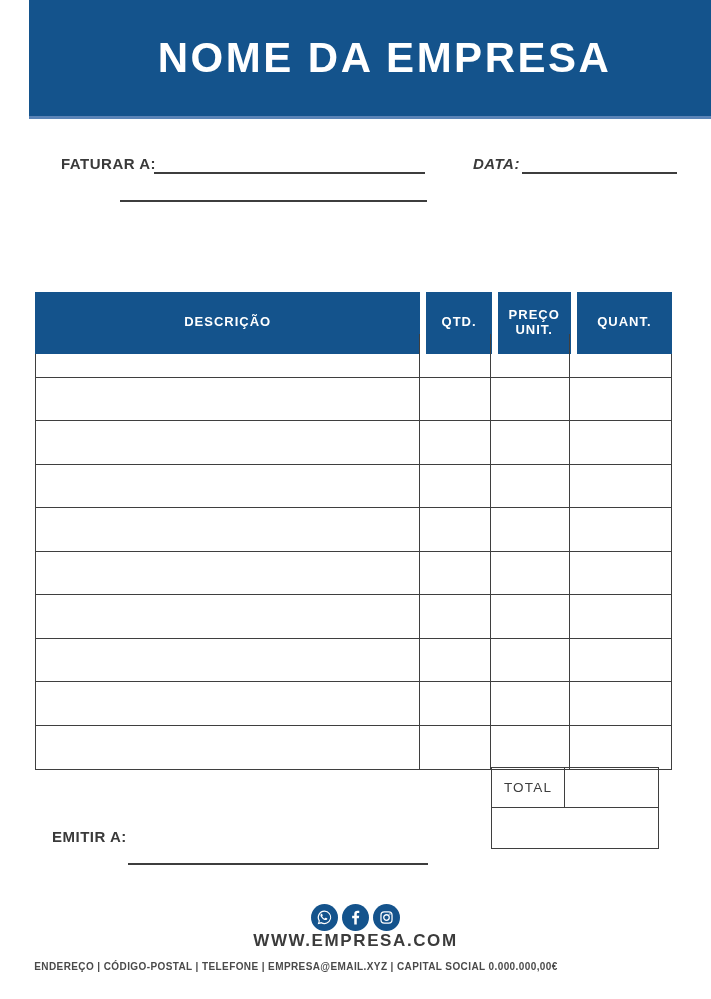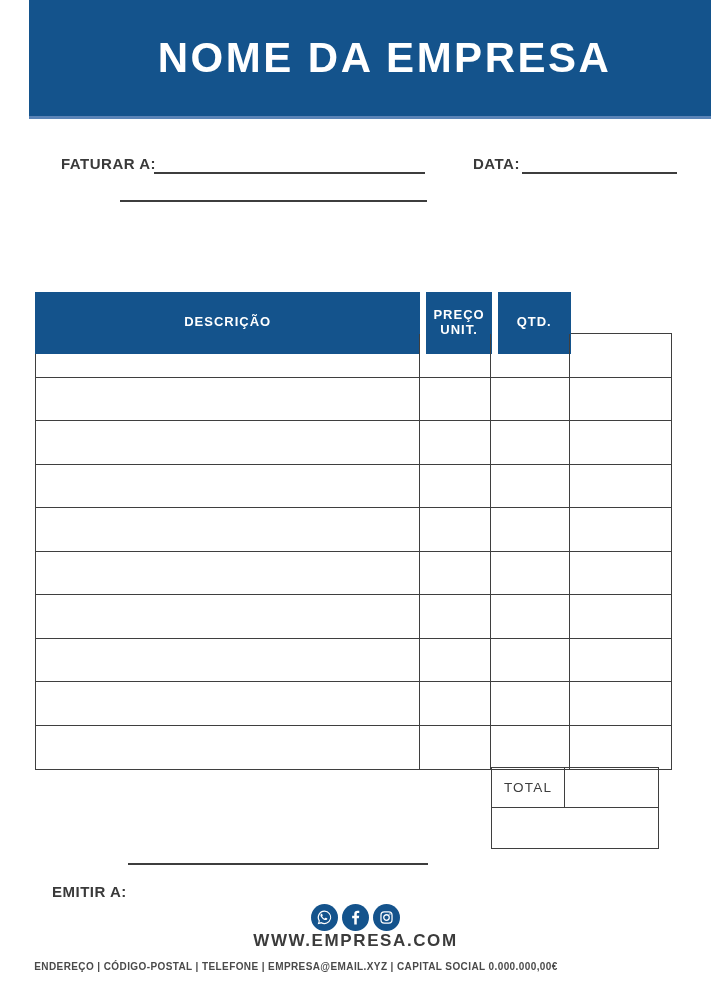--- a/index.html
+++ b/index.html
@@ -12,21 +12,21 @@
   .header { position:absolute; top:0; left:0; width:711px; height:119px;
             background:var(--brand); border-bottom:3px solid #5b84b7;
             display:flex; align-items:center; justify-content:center;margin-left:29px; }
   .company-title { color:#ffffff; font-size:42px; font-weight:600; letter-spacing:2.5px; white-space:nowrap; }
 
   
   .label { position:absolute; color:var(--ink); font-size:15px; font-weight:600; letter-spacing:.5px; white-space:nowrap; }
   .fill-line { position:absolute; height:0; border-bottom:2px solid #3d3d3d; }
   .bill-to-label { left:61px; top:155px;text-align:right; }
   .bill-to-line-1 { left:154px; top:172px; width:271px; }
-  .date-label { left:473px; top:155px; }
+  .date-label { left:473px; top:155px;font-style:italic; }
   .date-line { left:522px; top:172px; width:155px; }
   .bill-to-line-2 { left:120px; top:200px; width:307px; }
 
   
   .items-table { position:absolute; left:35px; top:292px; width:637px; }
   .thead { display:grid; grid-template-columns:60.5% 11.2% 12.4% 15.9%; height:41px; }
   .th { background:var(--brand); color:#ffffff; font-size:13px; font-weight:600; letter-spacing:1px;
         display:flex; align-items:center; justify-content:center; text-align:center; line-height:1.15; padding:16px 2px; }
   .th + .th { border-left:6px solid #ffffff; }
   .tbody { border:1.5px solid var(--border); border-top:1.5px solid var(--border); }
@@ -37,21 +37,21 @@
 
   
   .totals-box { position:absolute; left:491px; top:767px; width:168px; border:1.5px solid var(--border); }
   .totals-row { display:grid; grid-template-columns:44% 56%; height:40px; }
   .totals-row:first-child { border-bottom:1.5px solid var(--border); }
   .totals-label { display:flex; align-items:center; justify-content:center; color:#3d3d3d;
                   font-size:13.5px; font-weight:500; letter-spacing:1.2px; border-right:1.5px solid var(--border); }
   .totals-value { }
 
   
-  .issue-to-label { left:52px; top:883px; }
+  .issue-to-label { left:52px; top:828px; }
   .issue-to-line { left:128px; top:863px; width:300px; }
 
   
   .social-row { position:absolute; top:904px; left:0; width:711px; display:flex; justify-content:center; gap:4px; }
   .social-circle { width:27px; height:27px; border-radius:50%; background:var(--brand);
                    display:flex; align-items:center; justify-content:center; }
   .social-circle svg { display:block; }
   .website { position:absolute; top:931px; left:0; width:711px; text-align:center; color:#3b3b3b;
              font-size:17px; font-weight:600; letter-spacing:1.6px; }
   .company-details { position:absolute; top:961px; left:0; width:592px; text-align:center; color:#4a4a4a;
@@ -68,22 +68,23 @@
 
   <div class="label bill-to-label">FATURAR A:</div>
   <div class="fill-line bill-to-line-1"></div>
   <div class="label date-label">DATA:</div>
   <div class="fill-line date-line"></div>
   <div class="fill-line bill-to-line-2"></div>
 
   <div class="items-table">
     <div class="thead">
       <div class="th">DESCRIÇÃO</div>
+      <div class="th">QTD.</div>
       <div class="th">PREÇO UNIT.</div>
-      <div class="th">QTD.</div>
+      <div class="th">QUANT.</div>
     </div>
     <div class="tbody">
         <div class="trow">
           <div class="tcell"></div>
           <div class="tcell"></div>
           <div class="tcell"></div>
           <div class="tcell"></div>
         </div>
         <div class="trow">
           <div class="tcell"></div>

